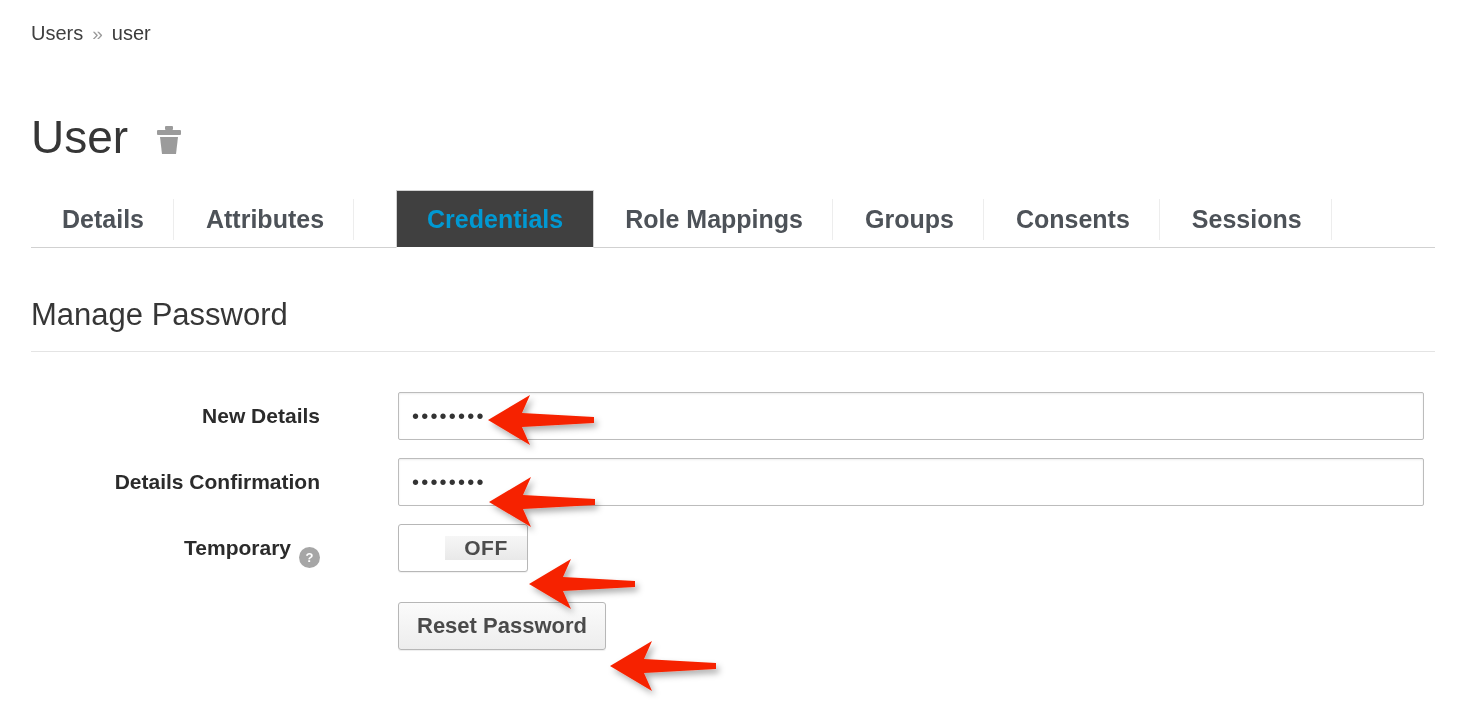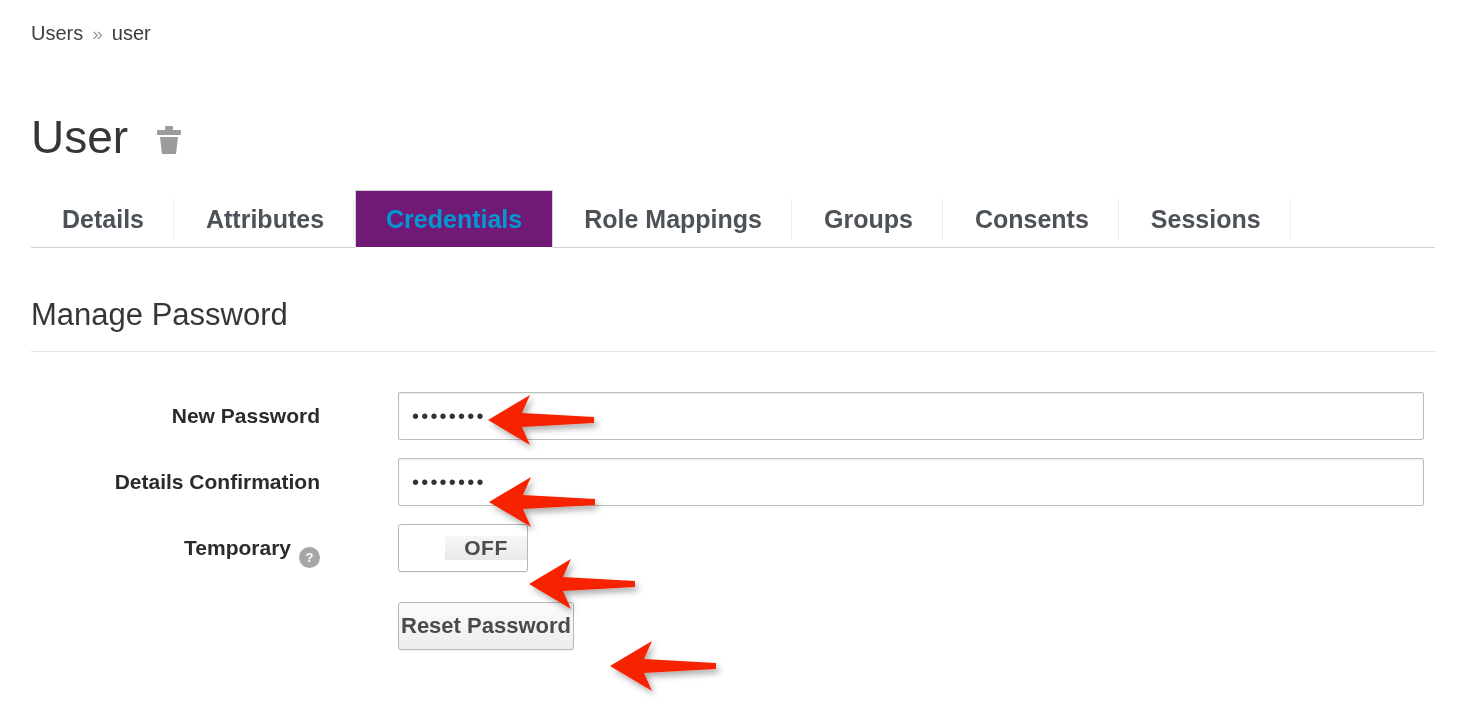--- a/index.html
+++ b/index.html
@@ -98,23 +98,24 @@
     content: "";
     position: absolute;
     right: 0;
     top: 8px;
     bottom: 8px;
     width: 1px;
     background: #ededed;
   }
   .tab.active {
     color: #0099d3;
-    background: #701a75;
+    background: #404040;
     border: 1px solid #d1d1d1;
     border-bottom: 1px solid #ffffff;
+    margin-left: 41px;
   }
   .tab.active::after { display: none; }
   .tab.active + .tab::before {
     content: "";
     position: absolute;
     left: 0; top: 8px; bottom: 8px; width: 0px;
   }
 
   
   .section-heading {
@@ -210,21 +211,21 @@
     font-weight: bold;
     color: #4c4c4c;
     letter-spacing: 0.5px;
   }
 
   
   .btn {
     margin-left: 398px;
     margin-top: 12px;
     height: 48px;
-    padding: 0 2px;
+    padding: 0 18px;
     border: 1px solid #b7b7b7;
     border-radius: 3px;
     background: linear-gradient(#fbfbfb, #ededed);
     font-family: "Liberation Sans", sans-serif;
     font-size: 22px;
     font-weight: bold;
     color: #4a4a4a;
     cursor: pointer;
     box-shadow: 0 1px 1px rgba(0,0,0,0.07);
     line-height: 1;
@@ -277,21 +278,21 @@
   <div class="tab">
       <span>Sessions</span>
     </div>
 </div>
 
 <div class="section-heading">Manage Password</div>
 
 <div class="form">
 
   <div class="form-row">
-    <div class="form-label">New Password</div>
+    <div class="form-label">New Details</div>
     <div class="form-control-wrap">
       <input class="text-input" type="text" readonly="" value="••••••••" style="">
     </div>
   </div>
 
   <div class="form-row">
     <div class="form-label">Details Confirmation</div>
     <div class="form-control-wrap">
       <input class="text-input" type="text" readonly="" value="••••••••" style="">
     </div>

